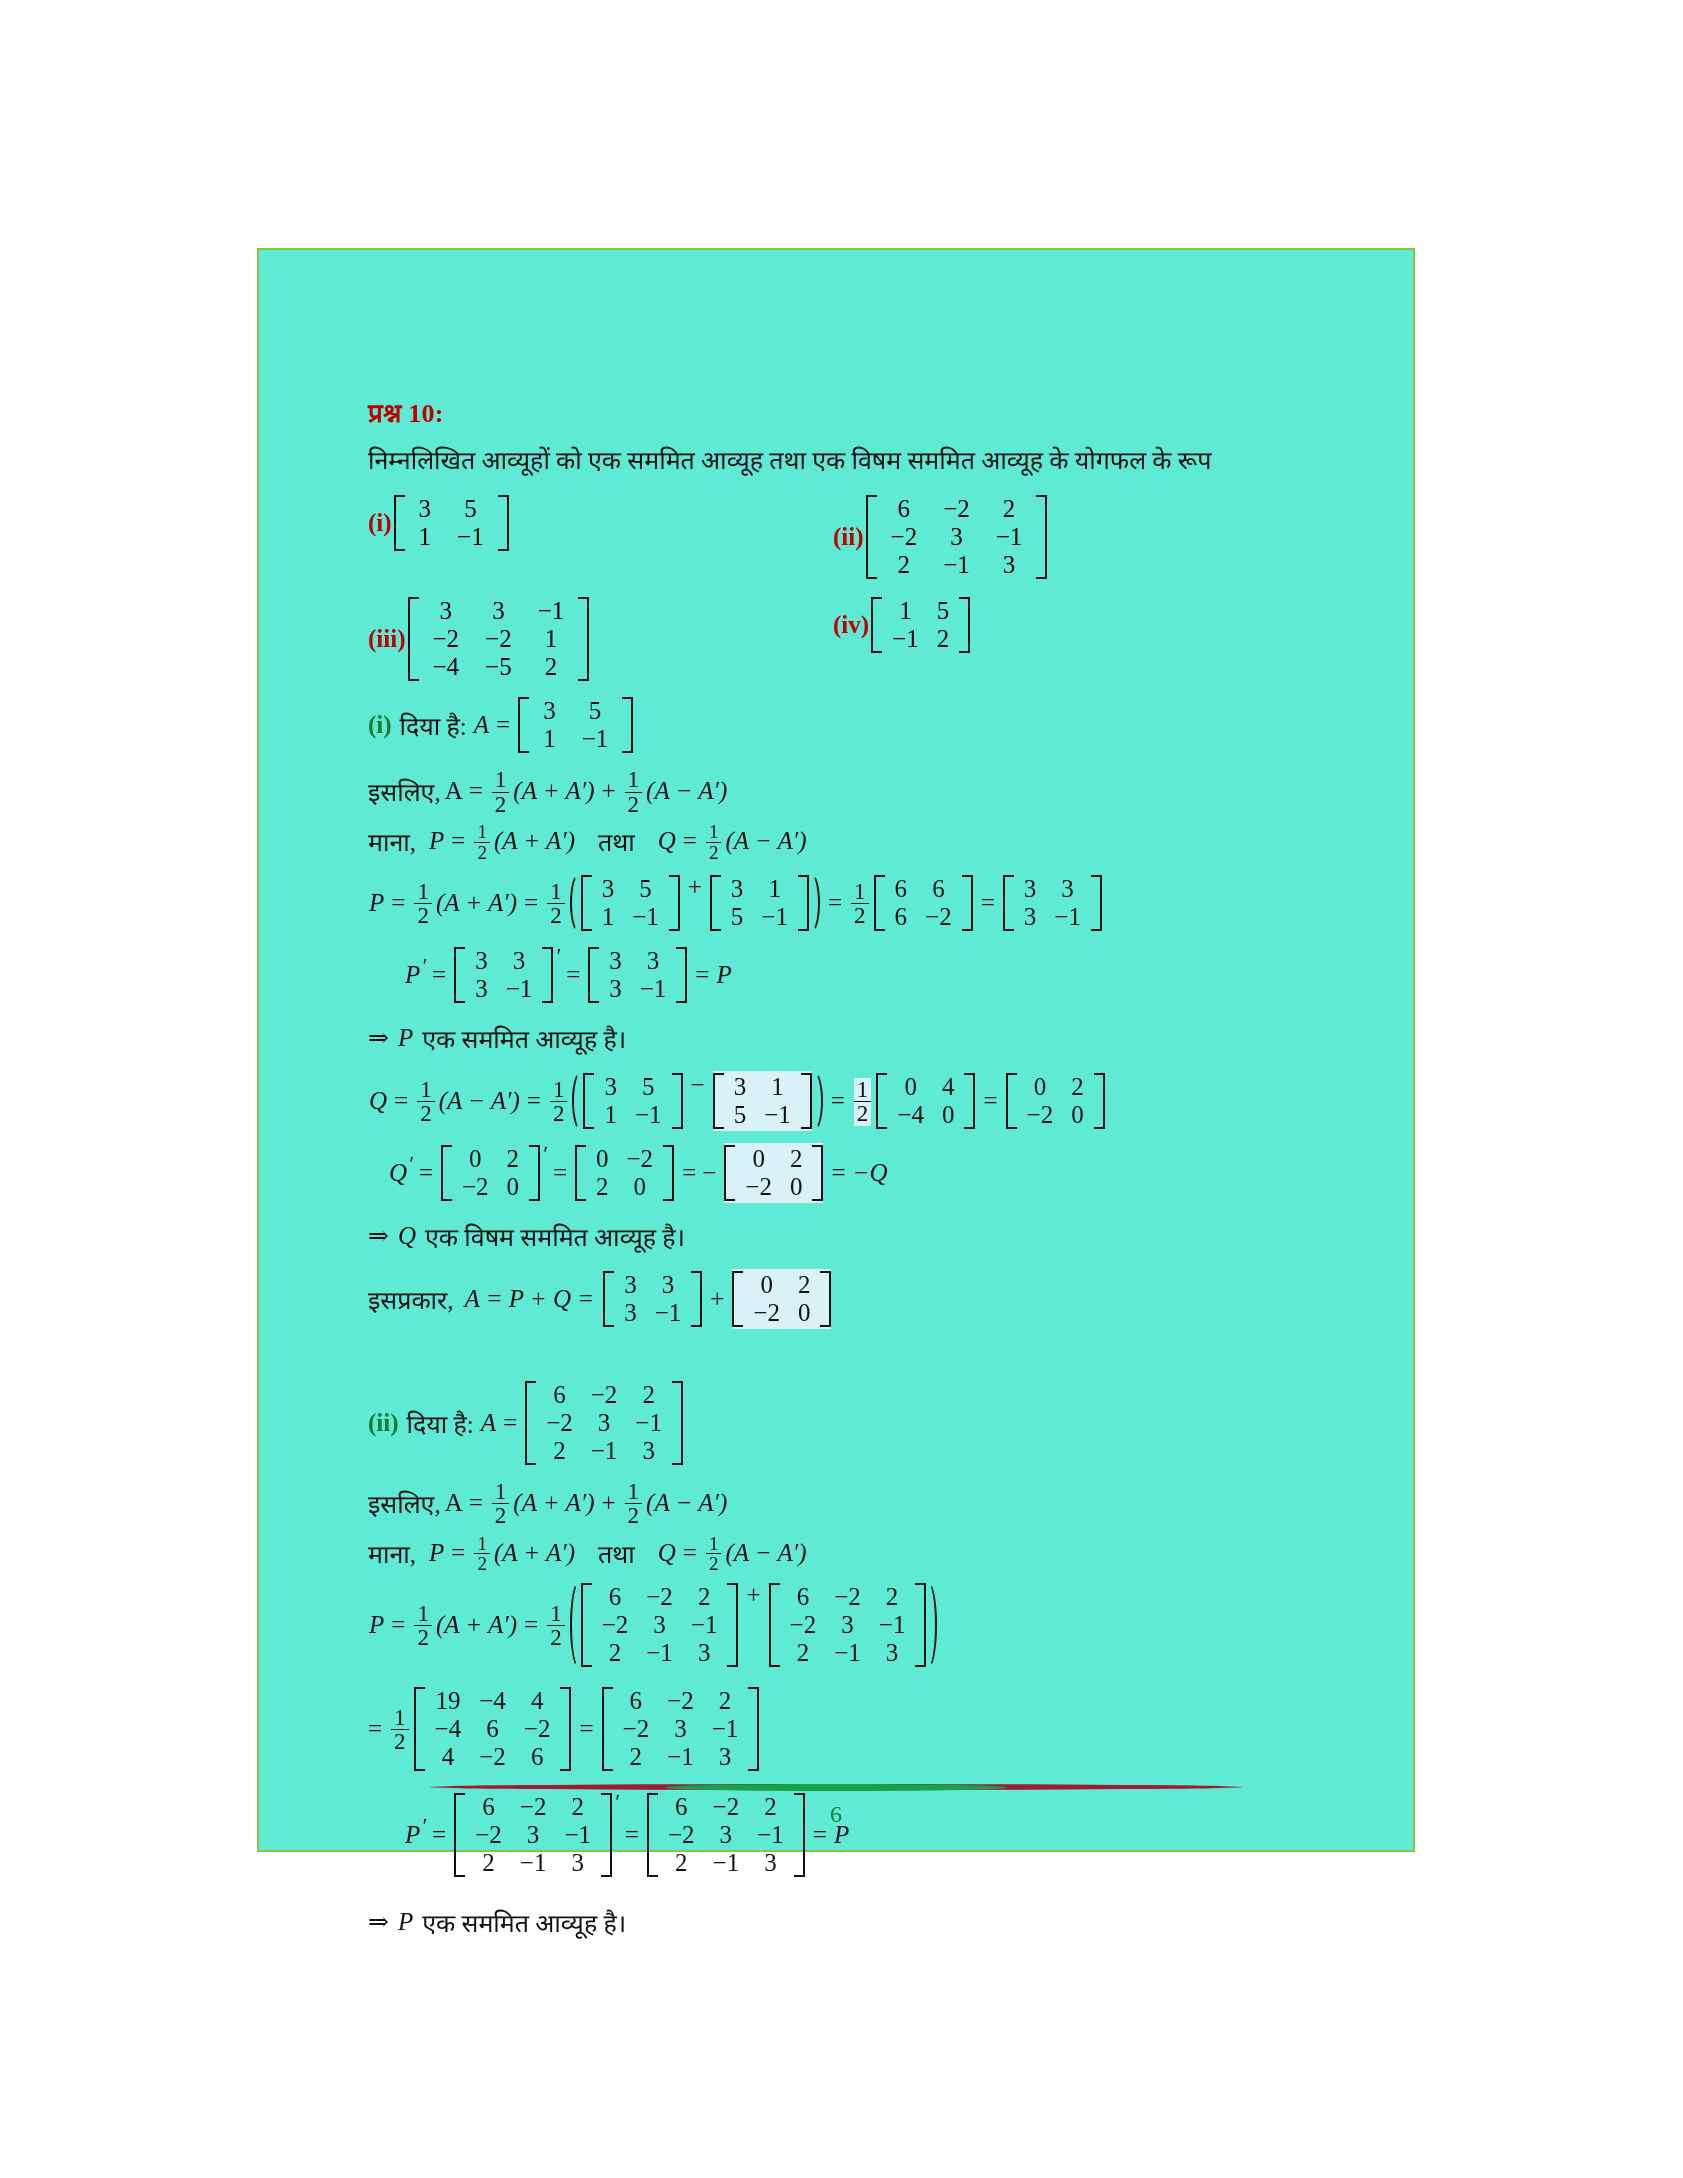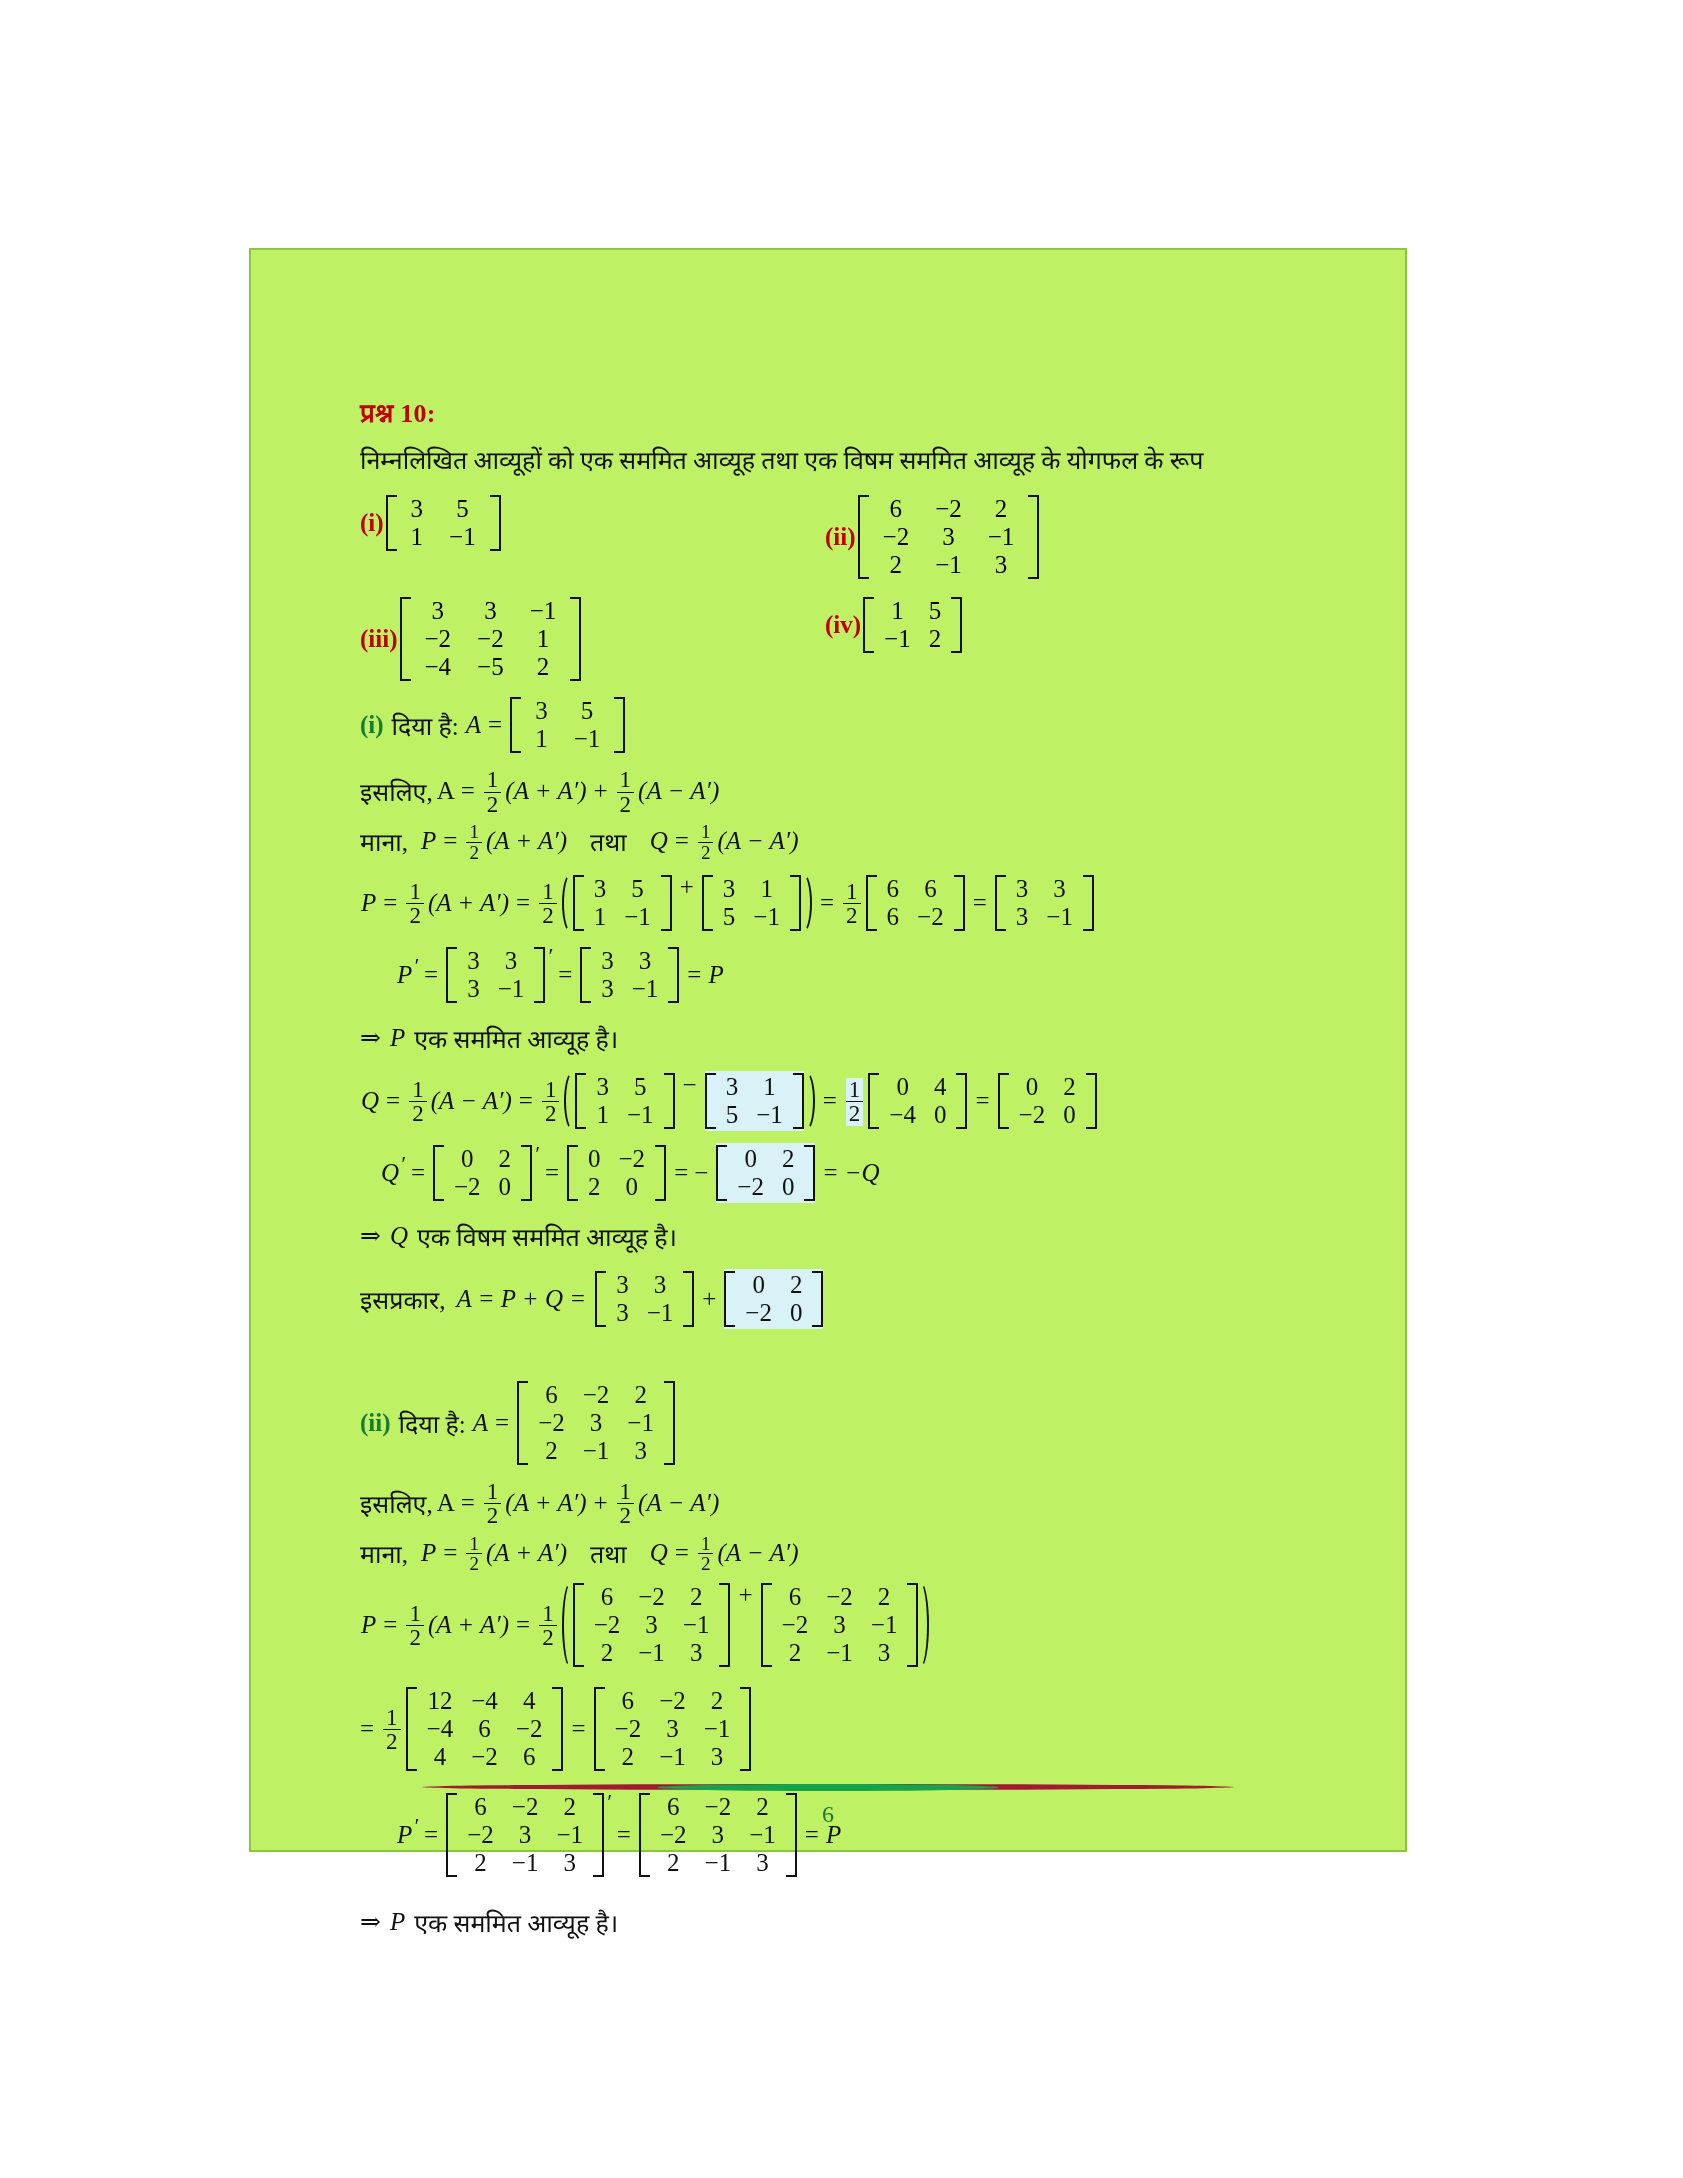--- a/index.html
+++ b/index.html
@@ -9,26 +9,26 @@
   }
   body {
     width: 1683px;
     height: 2178px;
     font-family: "Liberation Serif", "DejaVu Serif", serif;
     position: relative;
     overflow: hidden;
   }
   .page {
     position: absolute;
-    left: 249px;
+    left: 257px;
     top: 248px;
     width: 1158px;
     height: 1604px;
     border: 2px solid #8cc63f;
-    background: #bef264;
+    background: #5eead4;
     box-sizing: border-box;
   }
   .content {
     position: absolute;
     left: 109px;
     top: 144px;
     width: 950px;
   }
   .qlabel {
     color: #c00000;
@@ -839,21 +839,21 @@
       <span class="op" style="padding-left:0">=</span>
       <span class="frac">
         <span class="num">1</span>
         <span class="den">2</span>
       </span>
       <span class="mat tight">
         <span class="br l"></span>
         <table>
             <tbody>
           <tr>
-                <td>12</td>
+                <td>19</td>
                 <td>−4</td>
                 <td>4</td>
               </tr>
           <tr>
                 <td>−4</td>
                 <td>6</td>
                 <td>−2</td>
               </tr>
           <tr>
                 <td>4</td>

